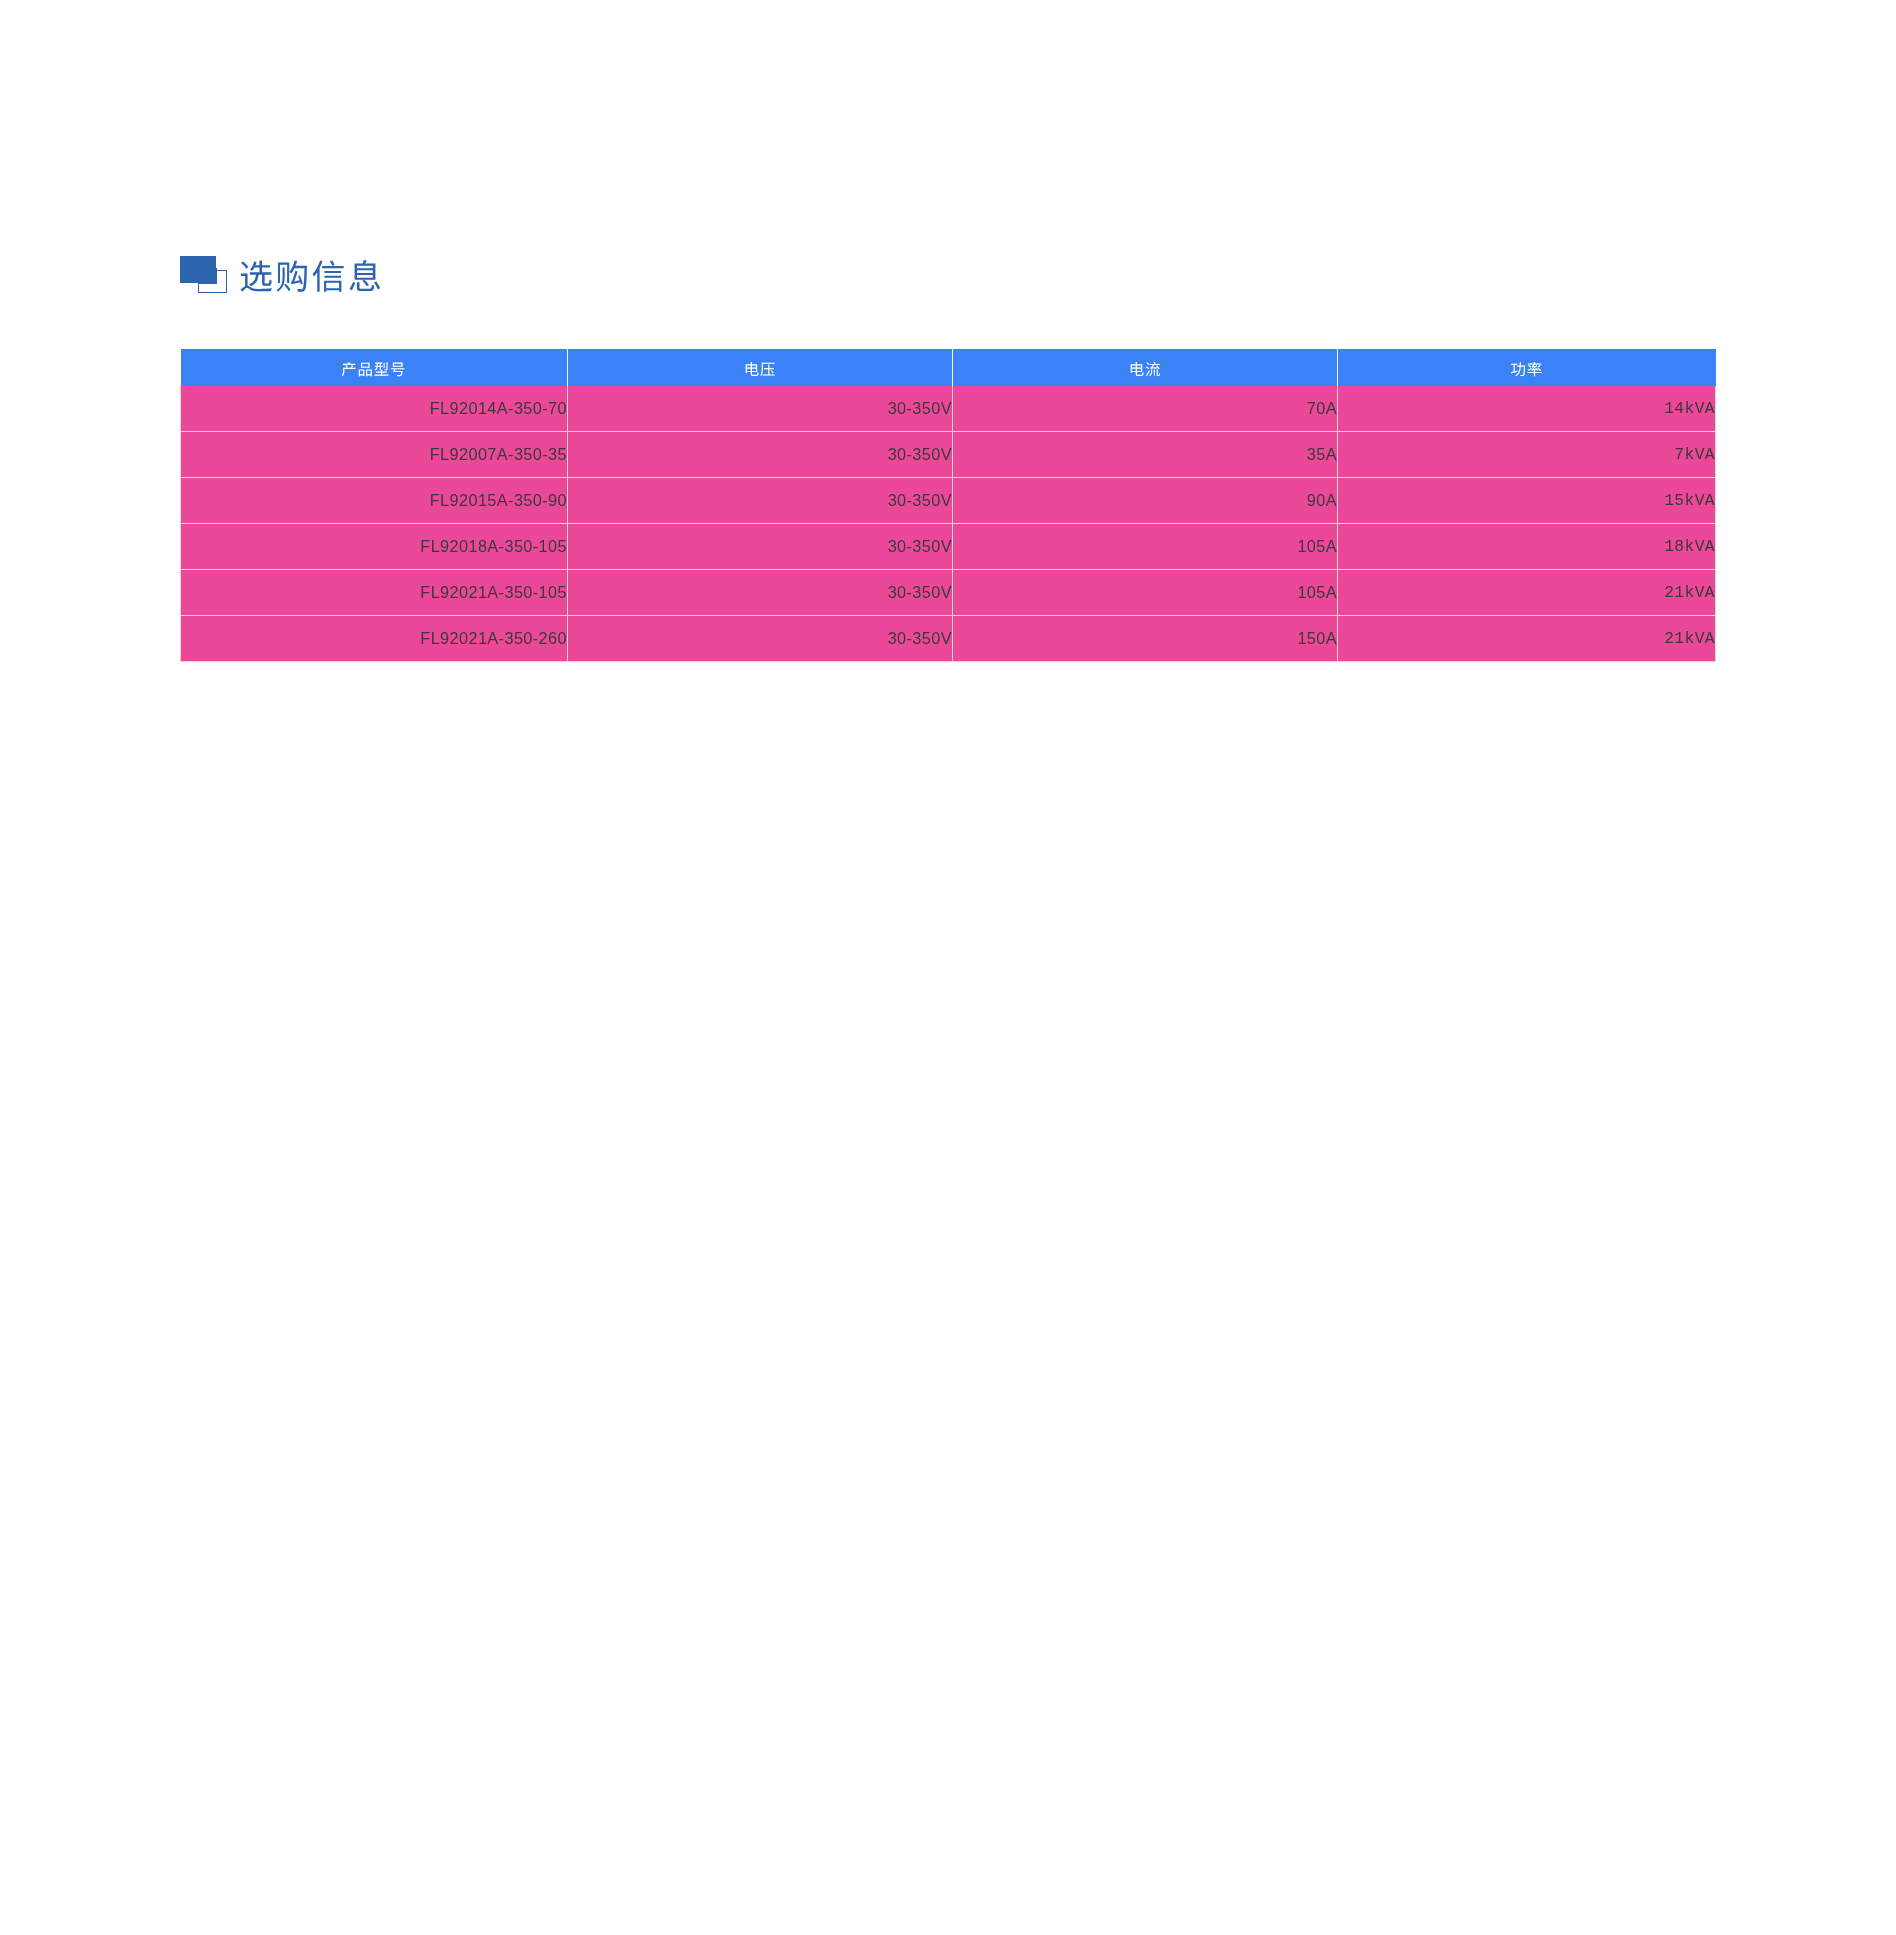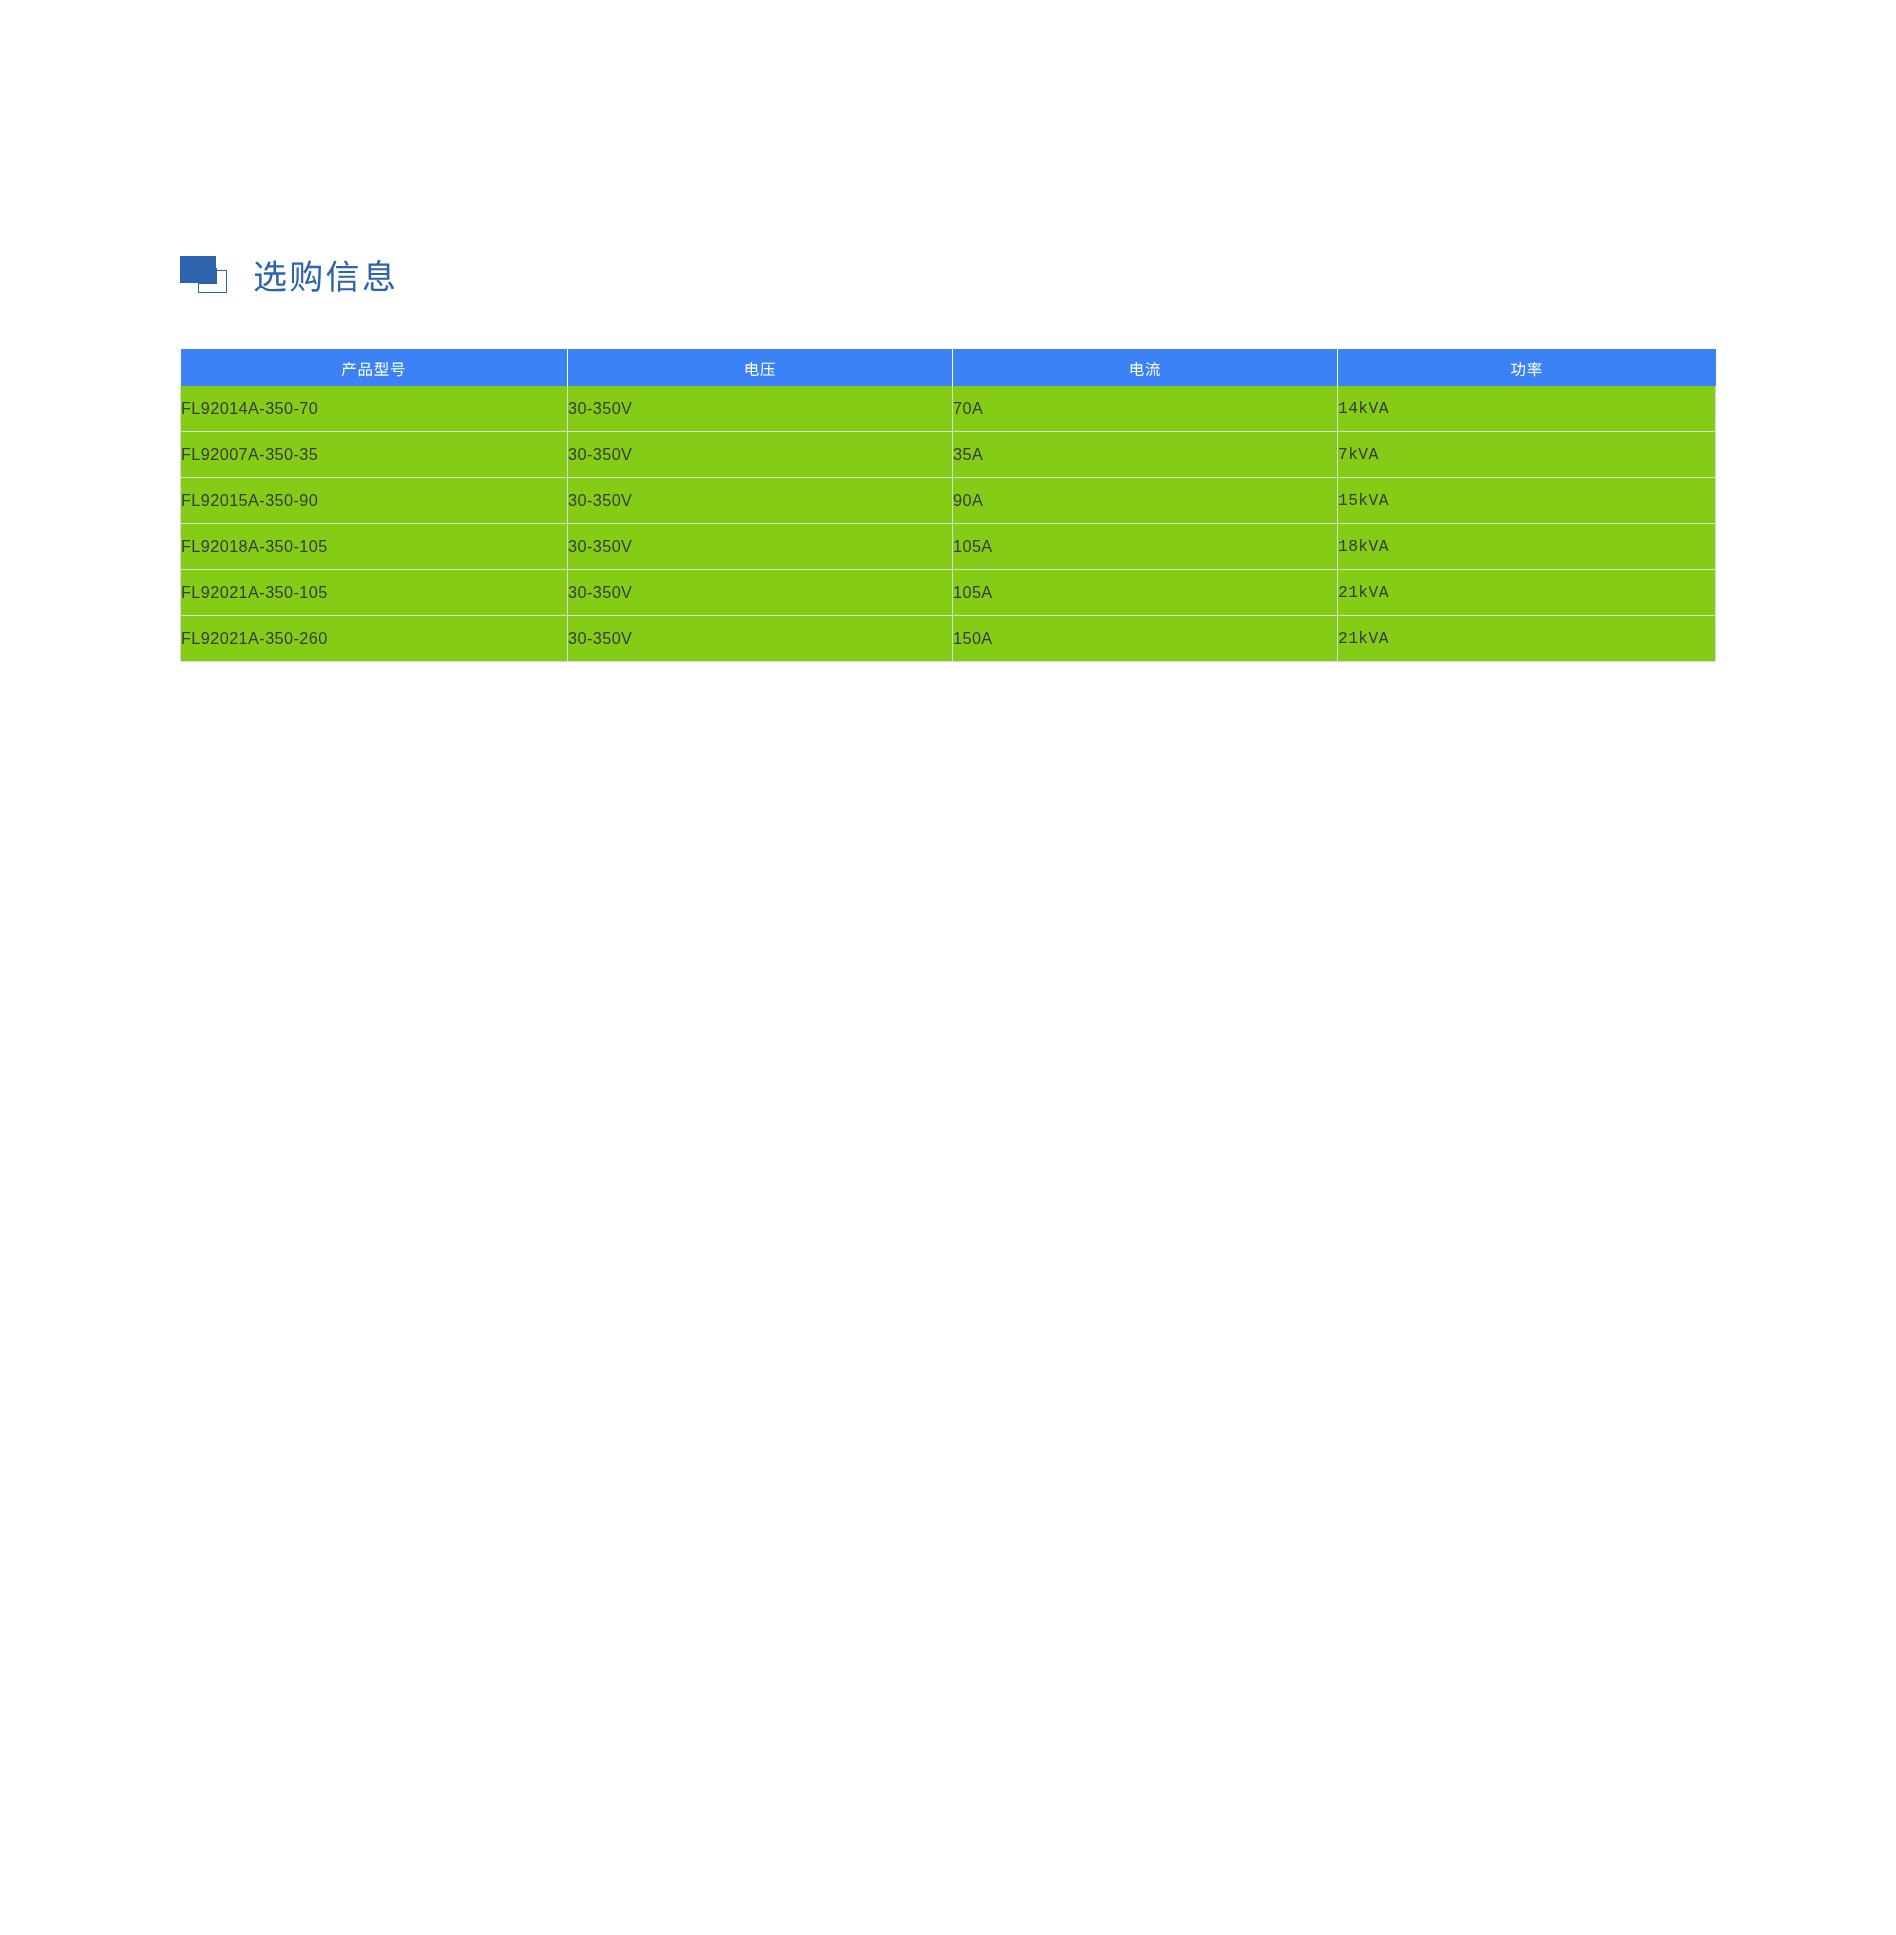--- a/index.html
+++ b/index.html
@@ -64,21 +64,21 @@
     width: 18.6px;
     height: 16.3px;
     background: #2d64ae;
   }
 
   .section-title {
     font-size: 34px;
     line-height: 1;
     letter-spacing: 2.3px;
     color: #2d64ae;
-    margin-left: 23px;
+    margin-left: 9px;
     white-space: nowrap;
   }
 
   
   .spec-table {
     position: absolute;
     left: 180px;
     top: 349px;
     width: 1535px;
     border-collapse: collapse;
@@ -100,24 +100,24 @@
     text-align: center;
     border-right: 1.2px solid #ffffff;
   }
   .spec-table thead th:last-child {
     border-right: none;
   }
 
   .spec-table tbody td {
     height: 45px;
     padding: 0;
-    text-align: left;
+    text-align: right;
     font-size: 16.3px;
     color: #3a3a3a;
-    background: #84cc16;
+    background: #ec4899;
     border-bottom: 0.8px solid #d9d9d9;
     border-right: 0.8px solid #d9d9d9;
     letter-spacing: 0.4px;
   }
   .spec-table tbody td:last-child {
     border-right: 0.8px solid #d9d9d9;
     font-family: Liberation Mono, monospace;
   }
   .spec-table tbody tr td:first-child {
     border-left: 0.8px solid #d9d9d9;

